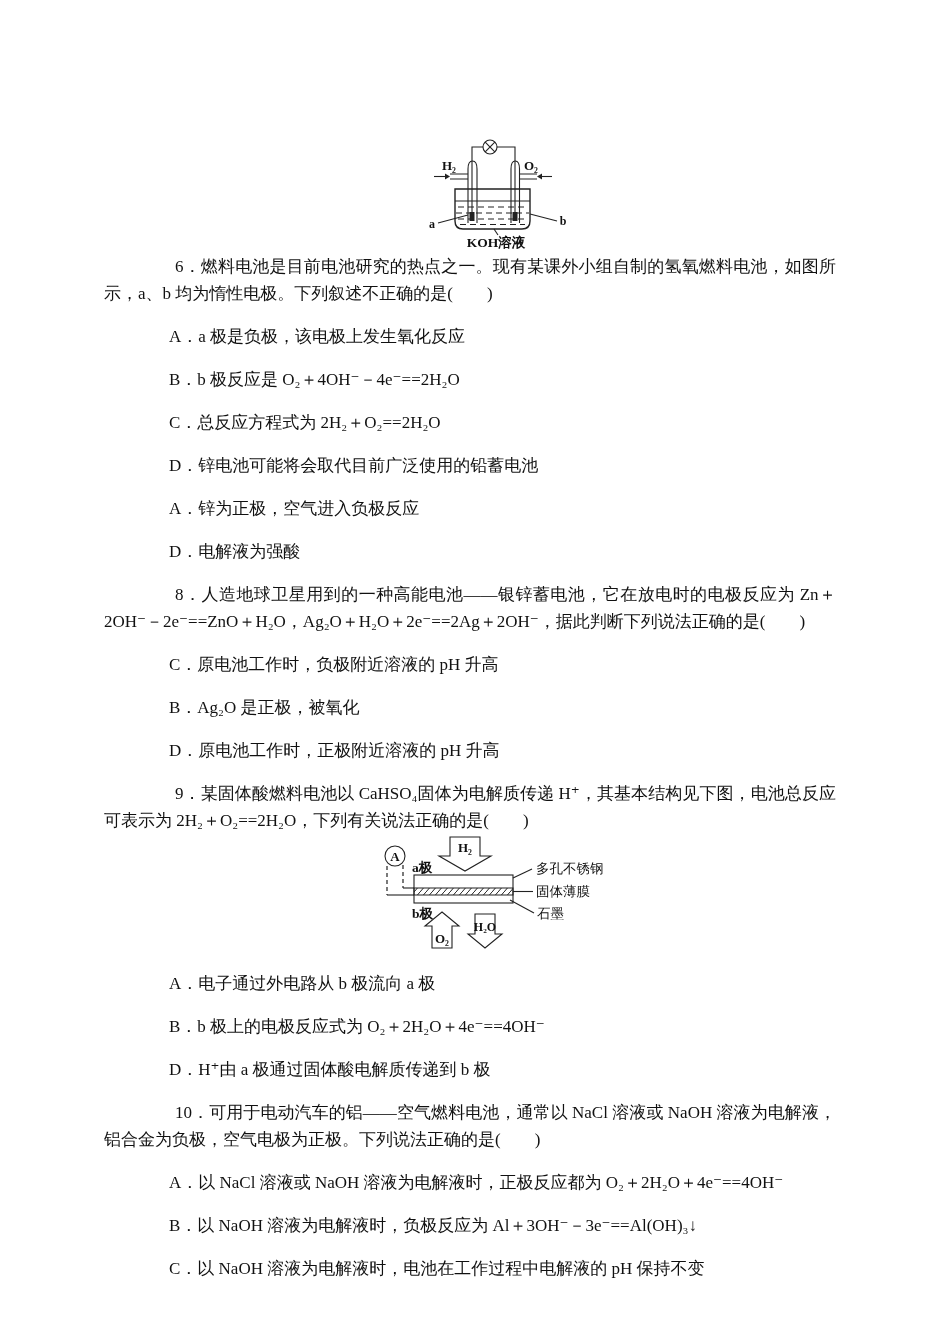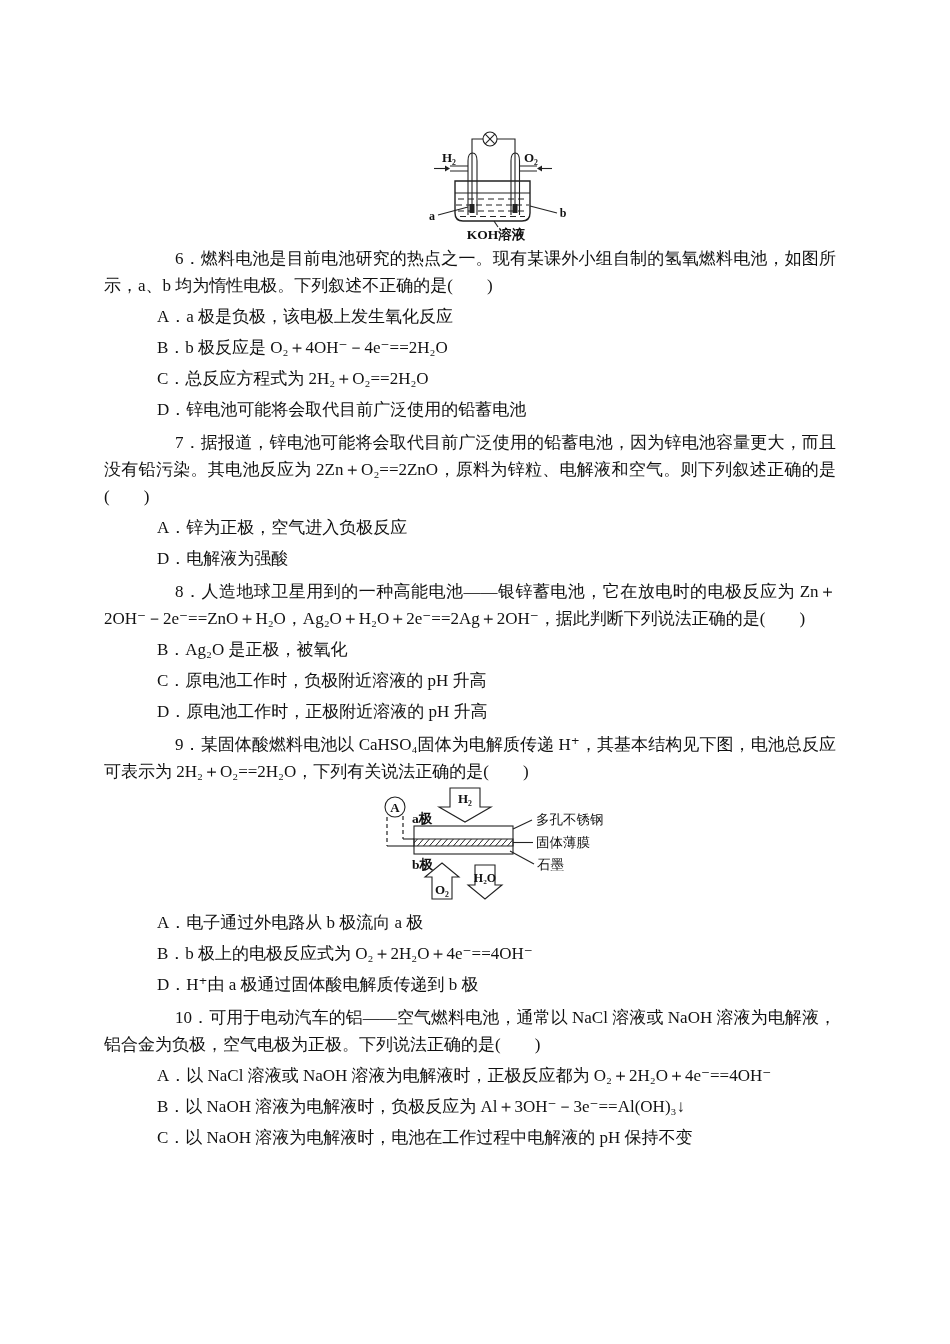--- a/index.html
+++ b/index.html
@@ -5,26 +5,26 @@
   html,body{margin:0;padding:0;background:#ffffff;}
   .page{
     position:relative;
     width:950px;height:1344px;
     background:#ffffff;
     color:#111;
     font-family:"Liberation Serif","DejaVu Serif",serif;
     overflow:hidden;
   }
   .doc{
-    position:absolute;left:104px;top:8px;width:741px;
+    position:absolute;left:104px;top:16px;width:741px;
     font-size:17px;line-height:27px;
   }
   .stem{margin:6px 9px 0 0;text-indent:71px;text-align:justify;}
   .stem.first{margin-top:0;}
-  .option{margin:4px;padding-left:49px;}
+  .option{margin:16px;padding-left:49px;}
   .fig1{display:block;margin:112px 0 0 314px;}
   .fig2{display:block;margin:2px 0 0 256px;}
   svg{overflow:visible;}
   svg .stroke{stroke:#222;stroke-width:1.4;fill:none;}
   svg .thin{stroke:#222;stroke-width:1.1;fill:none;}
   svg .dash{stroke:#222;stroke-width:1.2;fill:none;stroke-dasharray:4 3;}
   svg .wdash{stroke:#222;stroke-width:1.1;fill:none;stroke-dasharray:6 4;}
   svg .fillb{fill:#222;stroke:none;}
   svg .white{fill:#ffffff;}
   svg text{font-family:"Liberation Serif","DejaVu Serif",serif;fill:#111;}
@@ -90,27 +90,26 @@
       <line class="thin" x1="80" y1="107" x2="76" y2="101"></line>
       <text class="svg-cn-b" x="78" y="119" text-anchor="middle">KOH溶液</text>
     </svg>
 
     <p class="stem first">6．燃料电池是目前电池研究的热点之一。现有某课外小组自制的氢氧燃料电池，如图所示，a、b 均为惰性电极。下列叙述不正确的是(　　)</p>
     <p class="option">A．a 极是负极，该电极上发生氧化反应</p>
     <p class="option">B．b 极反应是 O₂＋4OH⁻－4e⁻==2H₂O</p>
     <p class="option">C．总反应方程式为 2H₂＋O₂==2H₂O</p>
     <p class="option">D．锌电池可能将会取代目前广泛使用的铅蓄电池</p>
 
-    <p class="stem">7．据报道，锌电池可能将会取代目前广泛使用的铅蓄电池，因为锌电池容量更大，而且没有铅污染。其电池反应为 2Zn＋O₂==2ZnO，原料为锌粒、电解液和空气。则下列叙述正确的是(　　)</p>
     <p class="option">A．锌为正极，空气进入负极反应</p>
     <p class="option">D．电解液为强酸</p>
 
     <p class="stem">8．人造地球卫星用到的一种高能电池——银锌蓄电池，它在放电时的电极反应为 Zn＋2OH⁻－2e⁻==ZnO＋H₂O，Ag₂O＋H₂O＋2e⁻==2Ag＋2OH⁻，据此判断下列说法正确的是(　　)</p>
+    <p class="option">C．原电池工作时，负极附近溶液的 pH 升高</p>
     <p class="option">B．Ag₂O 是正极，被氧化</p>
-    <p class="option">C．原电池工作时，负极附近溶液的 pH 升高</p>
     <p class="option">D．原电池工作时，正极附近溶液的 pH 升高</p>
 
     <p class="stem">9．某固体酸燃料电池以 CaHSO₄固体为电解质传递 H⁺，其基本结构见下图，电池总反应可表示为 2H₂＋O₂==2H₂O，下列有关说法正确的是(　　)</p>
 
     <svg class="fig2" width="290" height="118" viewBox="0 0 290 118">
       <defs>
         <pattern id="hatch" width="6" height="7" patternUnits="userSpaceOnUse">
           <path d="M0,7 L6,0" stroke="#222" stroke-width="1"></path>
         </pattern>
       </defs>

